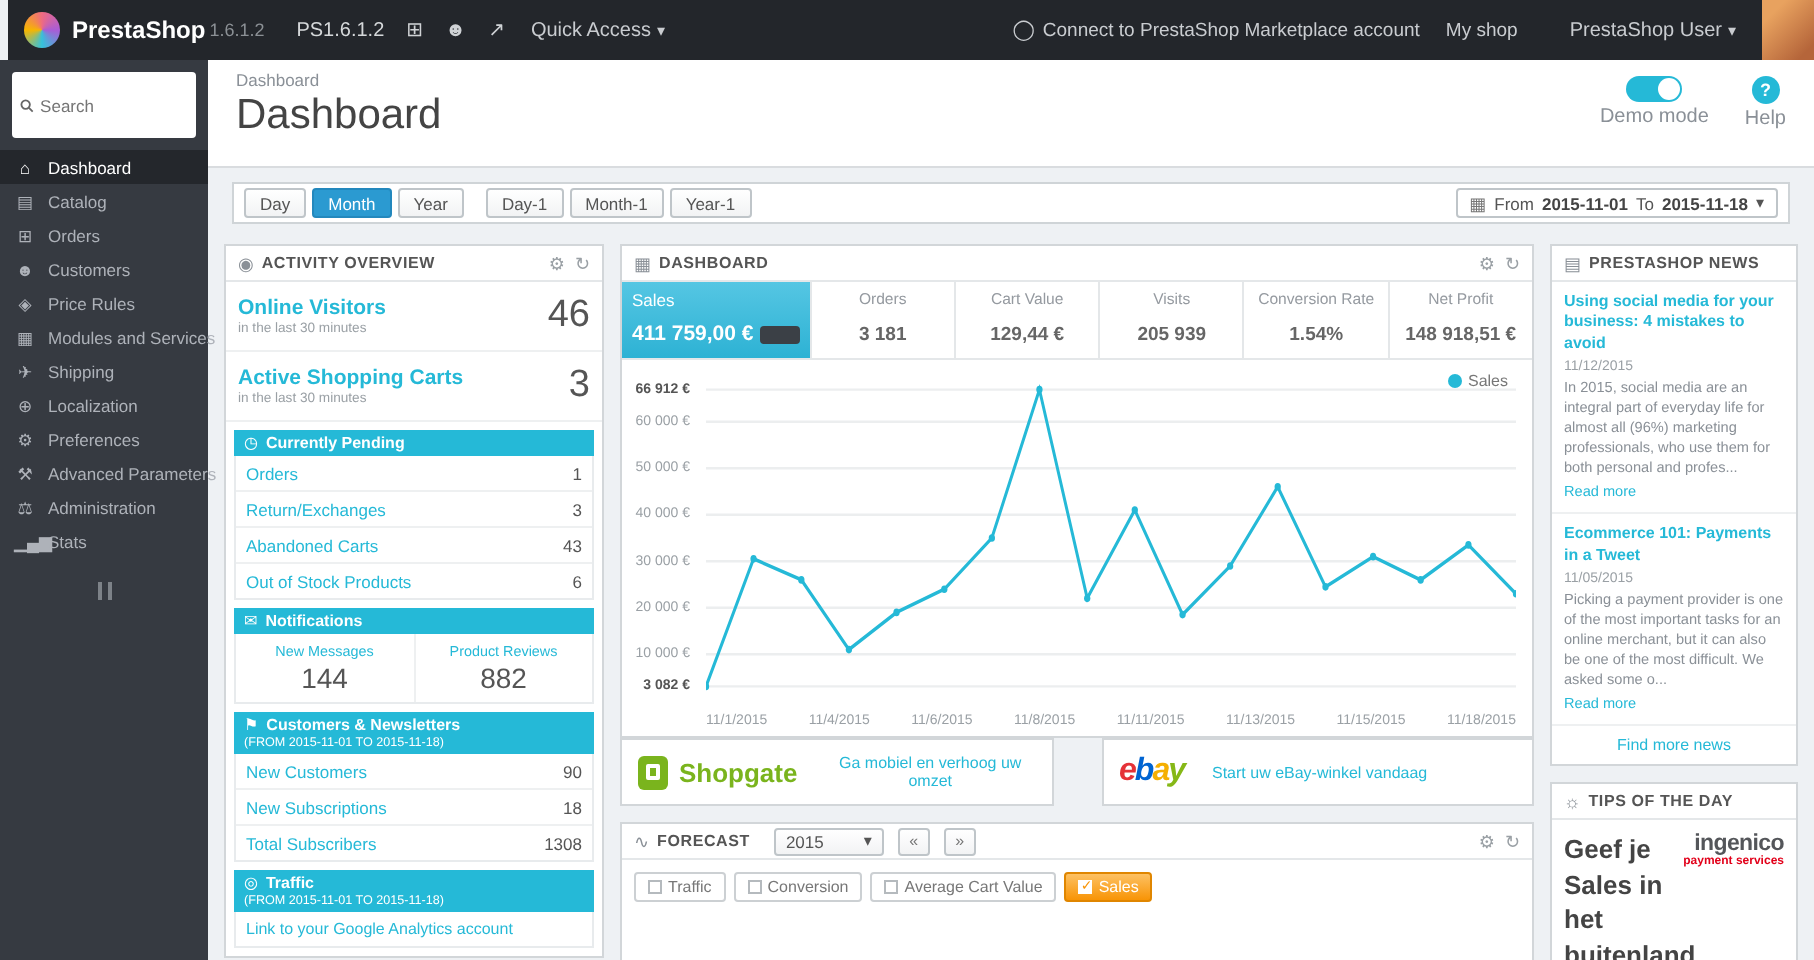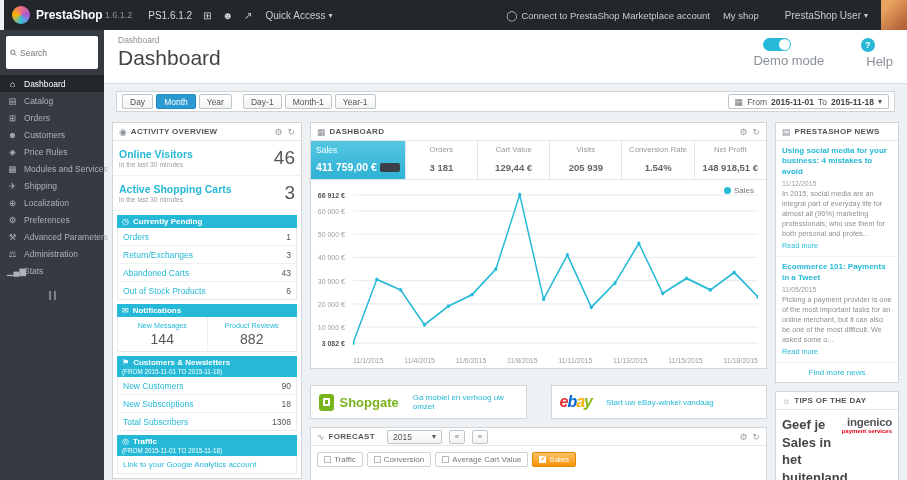--- a/index.html
+++ b/index.html
@@ -42,21 +42,21 @@
                padding:5px 0 0 14px; }
   .breadcrumb { font-size:8.5px; color:#8a9097; }
   .page-title { font-size:21px; color:#444; font-weight:400; margin-top:1px; }
   .head-controls { position:absolute; right:14px; top:8px; display:flex; gap:18px; }
   .ctrl-block { text-align:center; cursor:pointer; }
   .toggle { width:28px; height:13px; background:#25b9d7; border-radius:7px; position:relative; margin:0 auto; }
   .toggle::after { content:""; position:absolute; right:1px; top:1px; width:11px; height:11px;
                    background:#fff; border-radius:50%; }
   .help-circle { width:14px; height:14px; border-radius:50%; background:#25b9d7; color:#fff;
                  font-size:9px; font-weight:bold; display:flex; align-items:center; justify-content:center; margin:0 auto; }
-  .ctrl-label { font-size:13px; color:#8a9097; margin-top:2px;margin-left:24px; }
+  .ctrl-label { font-size:10px; color:#8a9097; margin-top:2px; }
 
   
   .filter-bar { margin:7px 12px 0; background:#fff; border:1px solid #cfd4d7; height:21px;
                 display:flex; align-items:center; padding:0 5px; }
   .fbtn { height:15px; font-size:8.5px; color:#555; background:linear-gradient(#fff,#f2f3f4);
           border:1px solid #bfc5c9; border-radius:2px; padding:0 7px; margin-right:3px;
           display:flex; align-items:center; cursor:pointer; }
   .fbtn.active { background:#2b9ad1; border-color:#2388bd; color:#fff; }
   .fgap { width:8px; }
   .date-range { margin-left:auto; display:flex; align-items:center; gap:4px; border:1px solid #bfc5c9;
@@ -118,21 +118,21 @@
   .legend-dot { width:7px; height:7px; border-radius:50%; background:#25b9d7; }
   .y-axis { position:absolute; left:0; top:10px; bottom:20px; width:38px; }
   .ytick { position:absolute; right:4px; transform:translateY(-50%); font-size:7px; color:#9aa0a5; white-space:nowrap; }
   .ytick.strong { color:#555; font-weight:bold; }
   .chart-svg-wrap { width:100%; height:100%; }
   .chart-svg-wrap svg { width:100%; height:100%; display:block; }
   .x-axis { position:absolute; left:42px; right:8px; bottom:4px; display:flex;
             justify-content:space-between; font-size:7px; color:#9aa0a5; }
 
   
-  .ads { display:flex; gap:24px; margin-top:16px; }
+  .ads { display:flex; gap:24px; margin-top:0;text-align:center; }
   .ad { flex:1; display:flex; align-items:center; padding:0 8px; height:34px; cursor:pointer; }
   .shopgate-box { width:17px; height:17px; background:#7ab41d; border-radius:3px;
                   display:flex; align-items:center; justify-content:center; }
   .shopgate-box i { display:block; width:7px; height:8px; border:2px solid #fff; border-radius:1px; }
   .shopgate-text { color:#7ab41d; font-weight:bold; font-size:13px; margin-left:5px; }
   .ad-link { color:#25b9d7; font-size:8px; margin-left:14px; }
   .ebay { font-size:16px; font-weight:bold; font-style:italic; letter-spacing:-1px; }
   .ebay .l0 { color:#e53238; } .ebay .l1 { color:#0064d2; }
   .ebay .l2 { color:#f5af02; } .ebay .l3 { color:#86b817; }
 

